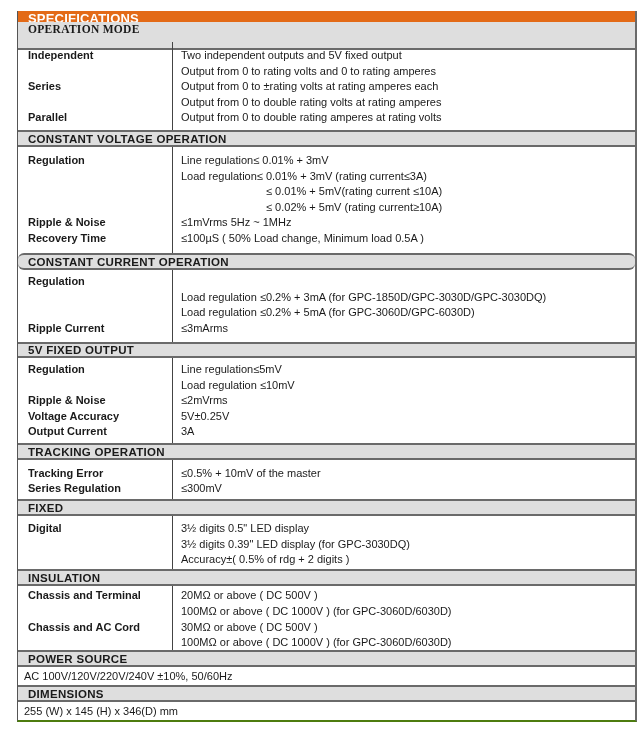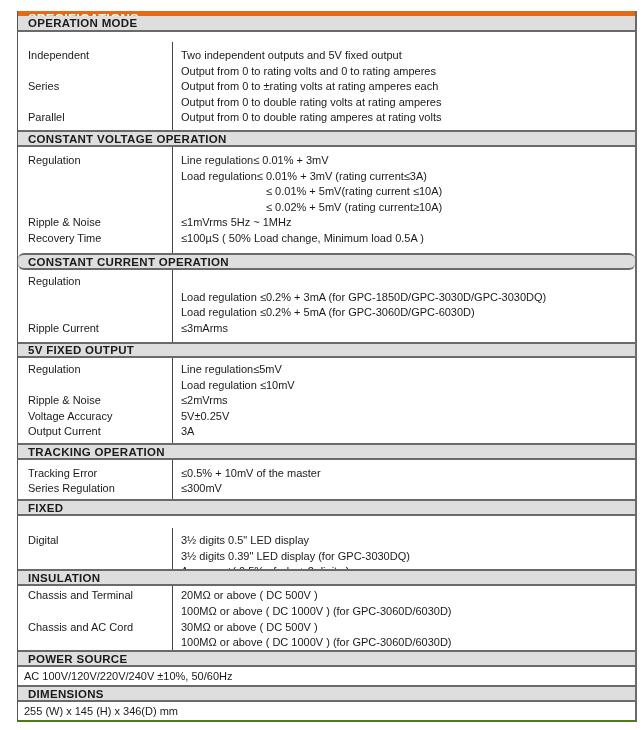--- a/index.html
+++ b/index.html
@@ -9,31 +9,31 @@
            border-left:1px solid #555; border-right:2px solid #6a6a6a; border-bottom:2px solid #4d7c0f;
            box-sizing:border-box; }
   .title-bar { position:absolute; left:0; top:0; width:100%; height:15px; background:#e36a17;
                color:#ffffff; font-weight:bold; font-size:13px; line-height:15px; padding-left:10px; box-sizing:border-box; letter-spacing:0.2px; }
   .sec-head { position:absolute; left:0; width:100%; background:#dedede;
               border-top:2px solid #6a6a6a; border-bottom:2px solid #6a6a6a; box-sizing:border-box;
               font-weight:bold; font-size:11.5px; padding-left:10px; color:#1a1a1a; letter-spacing:0.3px; }
   .sec-head.first { border-top:none; }
   .sec-body { position:absolute; left:0; width:100%; box-sizing:border-box; }
   .divider { position:absolute; top:0; bottom:0; left:154px; width:1px; background:#444; }
-  .lab { position:absolute; left:10px; font-weight:normal; font-size:11px; line-height:14px; white-space:nowrap; }
+  .lab { position:absolute; left:10px; font-weight:bold; font-size:11px; line-height:14px; white-space:nowrap; }
   .val { position:absolute; left:163px; font-size:11px; line-height:14px; white-space:nowrap; }
   .full { position:absolute; left:6px; font-size:11px; line-height:14px; white-space:nowrap; }
 </style>
 </head>
 <body>
 
 <div class="sheet">
   <div class="title-bar">SPECIFICATIONS</div>
 
-  <div class="sec-head first" style="top:5px;height:16px;line-height:15px;">OPERATION MODE</div>
+  <div class="sec-head first" style="top:11px;height:28px;line-height:15px;font-family:Liberation Serif, serif;">OPERATION MODE</div>
   <div class="sec-body" style="top:31px;height:88px;">
     <div class="divider"></div>
     <div class="lab" style="top:6px;">Independent</div>
     <div class="lab" style="top:37px;">Series</div>
     <div class="lab" style="top:68px;">Parallel</div>
     <div class="val" style="top:6px;">Two independent outputs and 5V fixed output</div>
     <div class="val" style="top:22px;">Output from 0 to rating volts and 0 to rating amperes</div>
     <div class="val" style="top:37px;">Output from 0 to ±rating volts at rating amperes each</div>
     <div class="val" style="top:53px;">Output from 0 to double rating volts at rating amperes</div>
     <div class="val" style="top:68px;">Output from 0 to double rating amperes at rating volts</div>
@@ -80,21 +80,21 @@
   <div class="sec-head" style="top:432px;height:17px;line-height:14px;">TRACKING  OPERATION</div>
   <div class="sec-body" style="top:449px;height:39px;">
     <div class="divider"></div>
     <div class="lab" style="top:6px;">Tracking Error</div>
     <div class="lab" style="top:21px;">Series Regulation</div>
     <div class="val" style="top:6px;">≤0.5% + 10mV of the master</div>
     <div class="val" style="top:21px;">≤300mV</div>
   </div>
 
   <div class="sec-head" style="top:488px;height:17px;line-height:14px;">FIXED</div>
-  <div class="sec-body" style="top:505px;height:53px;margin-top:12px;">
+  <div class="sec-body" style="top:505px;height:53px;">
     <div class="divider"></div>
     <div class="lab" style="top:5px;">Digital</div>
     <div class="val" style="top:5px;">3½ digits 0.5" LED display</div>
     <div class="val" style="top:21px;">3½ digits 0.39" LED display (for GPC-3030DQ)</div>
     <div class="val" style="top:36px;">Accuracy±( 0.5% of rdg + 2 digits )</div>
   </div>
 
   <div class="sec-head" style="top:558px;height:17px;line-height:14px;">INSULATION</div>
   <div class="sec-body" style="top:575px;height:64px;">
     <div class="divider"></div>

